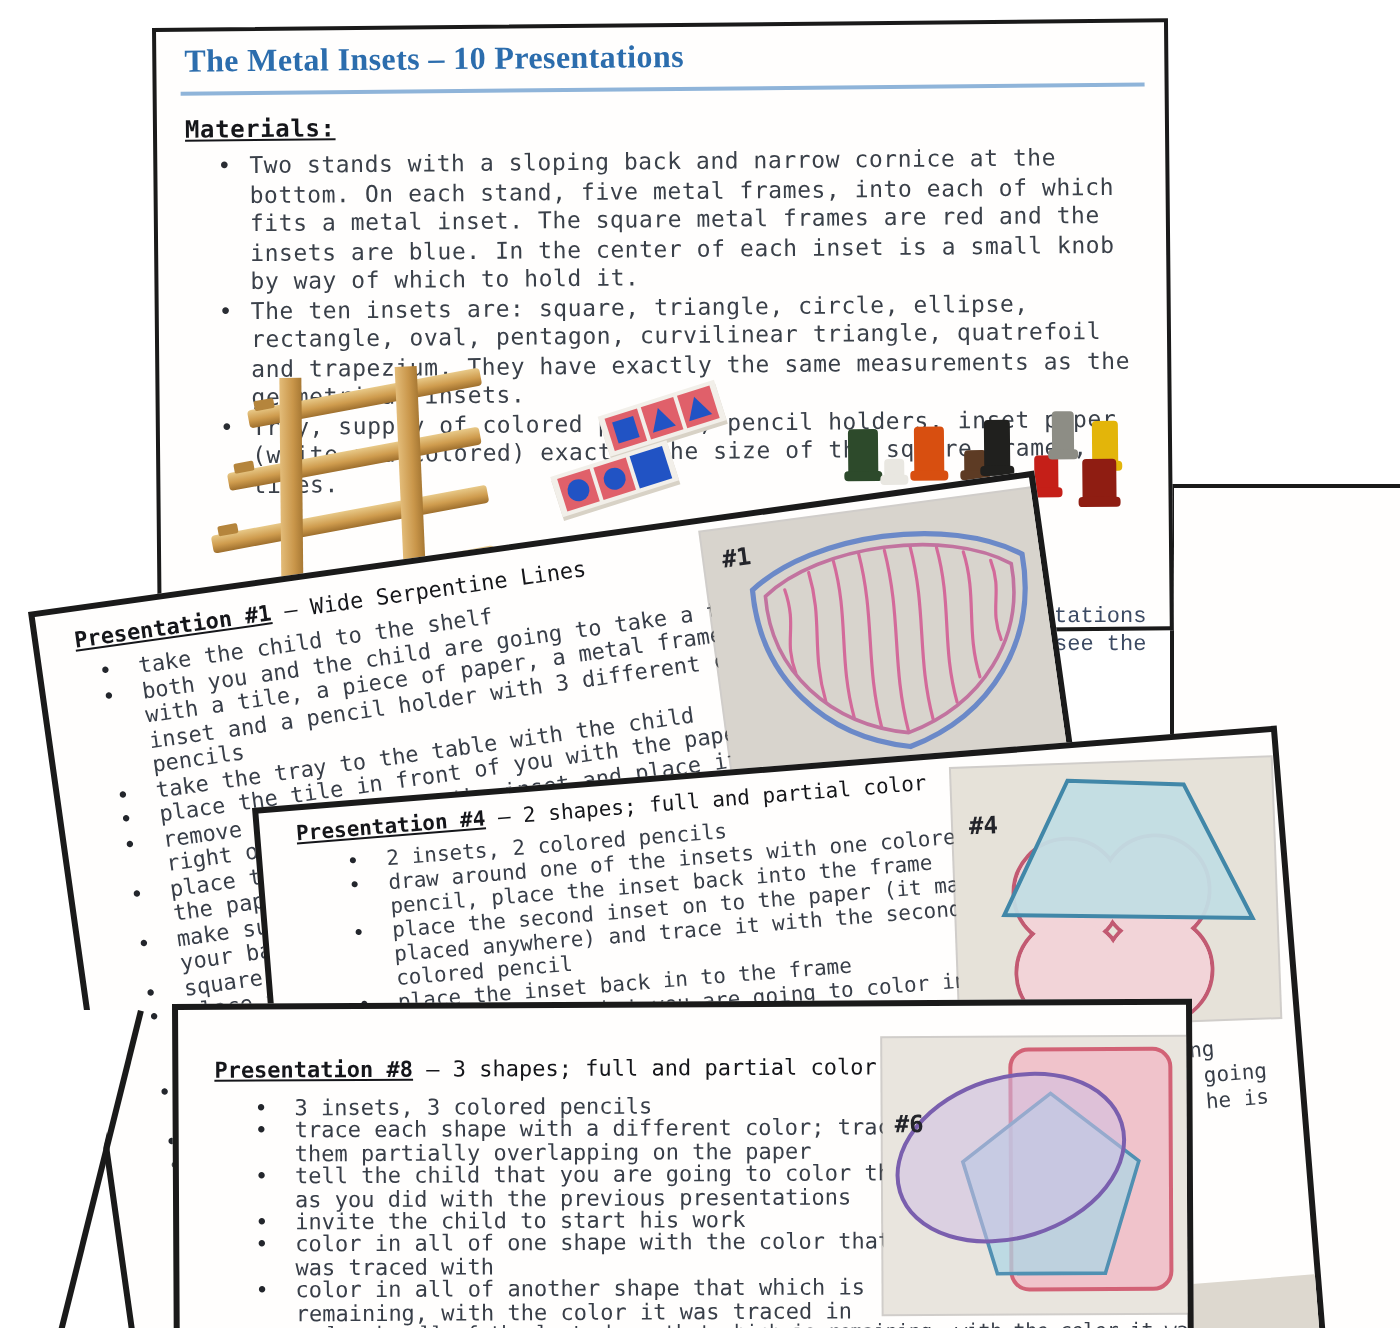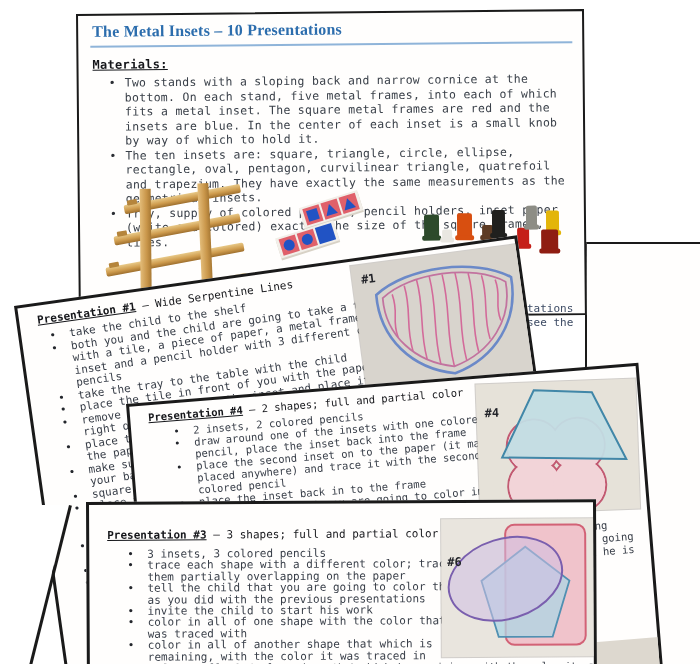--- a/index.html
+++ b/index.html
@@ -6,21 +6,21 @@
   html,body { width:700px; height:664px; background:#ffffff; overflow:hidden;
               font-family:"DejaVu Sans Mono", monospace; }
   .stage { position:relative; width:700px; height:664px; background:#fff; overflow:hidden; }
 
   
   .sheet { position:absolute; background:#fffefd; border:3px solid #1a1a1a; }
   #page-b { left:585px; top:242px; width:140px; height:440px; border-width:2px; z-index:1; }
   #page-a { left:76px; top:14px; width:508px; height:306px; border-width:2px;
             transform:rotate(-0.55deg); transform-origin:top left; z-index:2; overflow:hidden; }
   #below-box-fragment { position:absolute; left:527px; top:302px; z-index:2;
-            font-size:11px; line-height:14px; color:#3c4a63; }
+            font-size:11px; line-height:14px; color:#3c4a63;font-family:Liberation Mono, monospace; }
   #page-1 { left:14px; top:306px; width:508px; height:566px;
             transform:rotate(-8deg); transform-origin:top left; z-index:3; overflow:hidden; }
   .wedge  { position:absolute; left:0; top:505px; width:78px; height:160px; background:#fff;
             clip-path:polygon(0 0, 68px 0, 30px 160px, 0 160px); z-index:4; }
   .wedge-line { position:absolute; left:69px; top:505px; width:3px; height:165px; background:#1a1a1a;
             transform:rotate(14deg); transform-origin:top left; z-index:4; }
   #page-4 { left:126px; top:404px; width:514px; height:344px;
             transform:rotate(-4.6deg); transform-origin:top left; z-index:5; overflow:hidden; }
   #page-6 { left:86px; top:502px; width:510px; height:210px;
             transform:rotate(-0.3deg); transform-origin:top left; z-index:6; overflow:hidden; }
@@ -266,21 +266,21 @@
           <circle cx="56" cy="104" r="26"></circle>
             <circle cx="100" cy="104" r="26"></circle>
         </g>
         <polygon points="58,8 116,12 148,80 24,74" fill="#c2dde4" fill-opacity="0.95" stroke="#4187a8" stroke-width="2"></polygon>
       </svg>
     </div>
   </div>
 
   <div class="sheet" id="page-6">
     <div class="p-head" id="p6-head">
-      <span class="hb">Presentation #3</span><span> – 3 shapes; full and partial color</span>
+      <span class="hb">Presentation #8</span><span> – 3 shapes; full and partial color</span>
     </div>
     <div class="p-lines" id="p6-lines">
         <div class="bline"><span class="mk">•</span>3 insets, 3 colored pencils</div>
         <div class="bline"><span class="mk">•</span>trace each shape with a different color; tracing</div>
         <div class="bline">them partially overlapping on the paper</div>
         <div class="bline"><span class="mk">•</span>tell the child that you are going to color them in</div>
         <div class="bline">as you did with the previous presentations</div>
         <div class="bline"><span class="mk">•</span>invite the child to start his work</div>
         <div class="bline"><span class="mk">•</span>color in all of one shape with the color that is</div>
         <div class="bline">was traced with</div>

